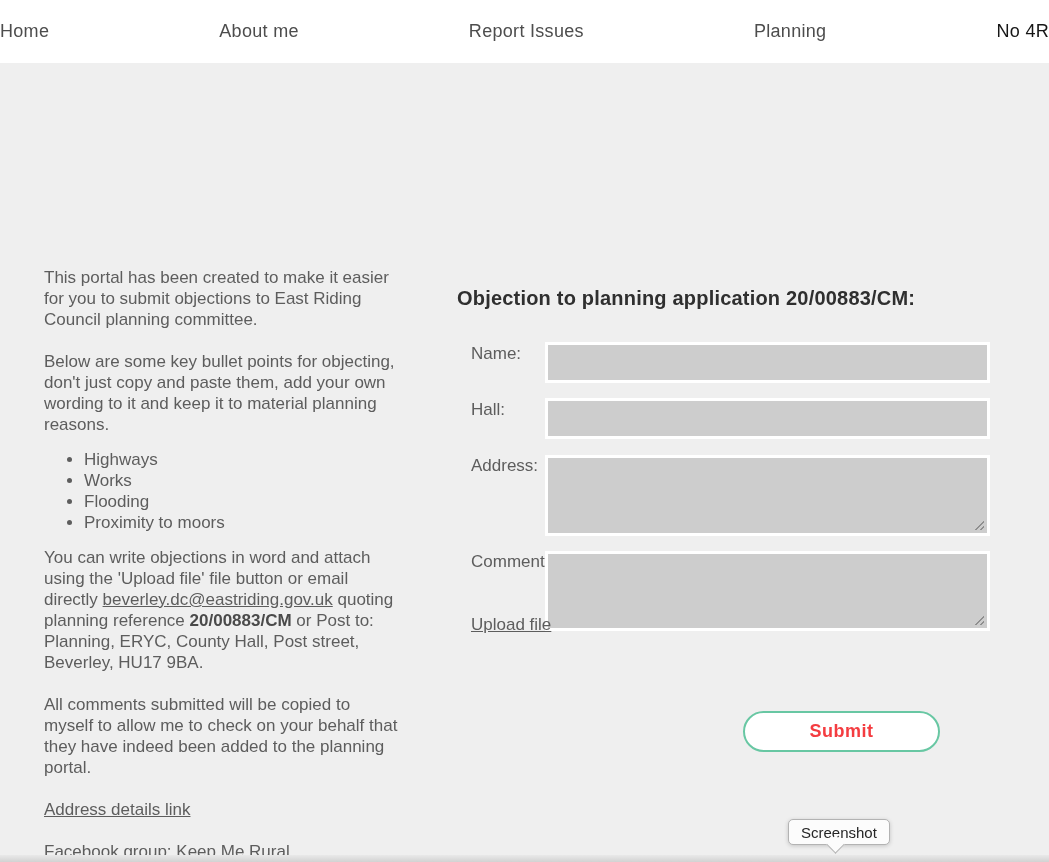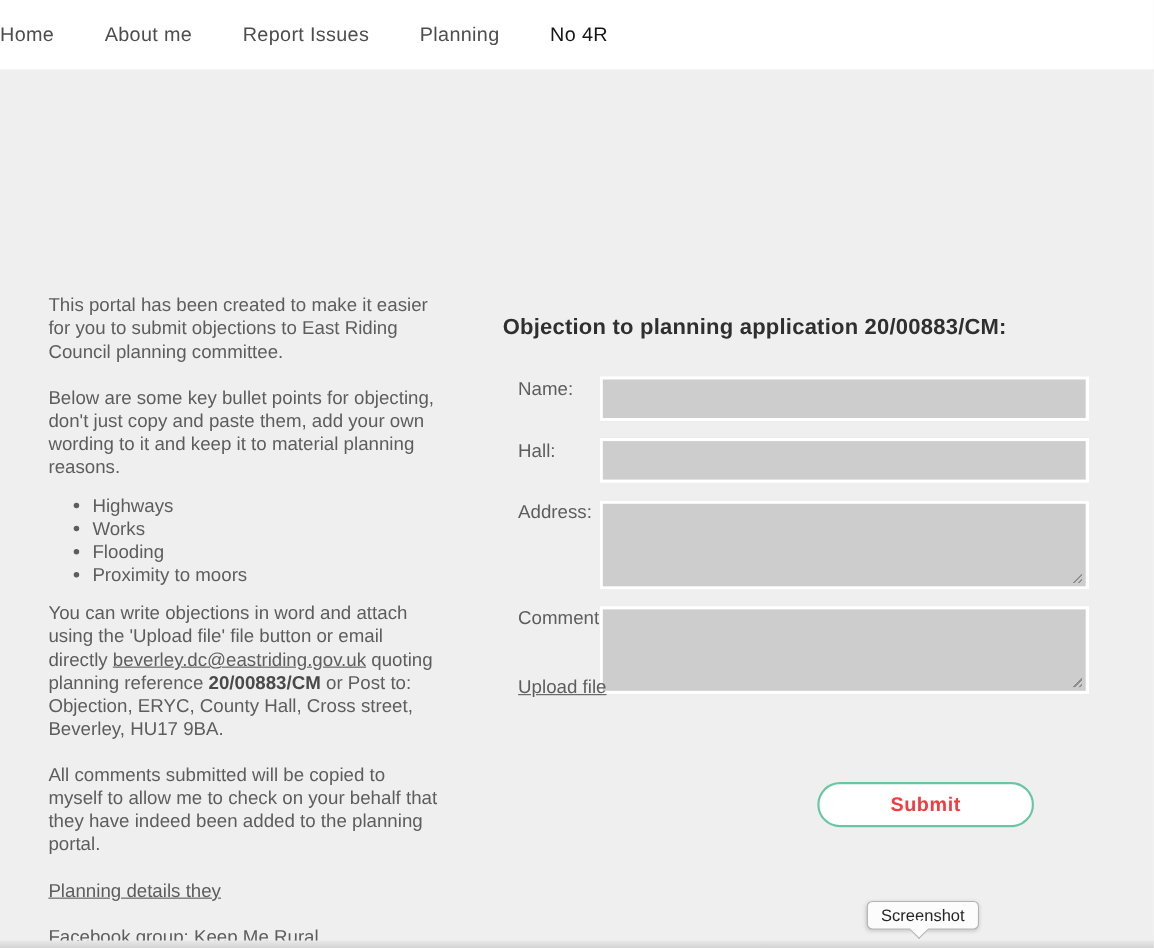--- a/index.html
+++ b/index.html
@@ -19,21 +19,21 @@
 
   
   .topnav {
     position: absolute;
     left: 0; top: 0;
     width: 100%;
     height: 63px;
     background: var(--nav_bg, #ffffff);
     display: flex;
     align-items: center;
-    justify-content: flex-start;
+    justify-content: space-between;
     gap: 46px;
   }
   .nav-item {
     font-size: 18px;
     letter-spacing: 0.3px;
     color: var(--nav_text, #4d4d4d);
     text-decoration: none;
     cursor: pointer;
     white-space: nowrap;
   }
@@ -213,27 +213,27 @@
     <ul class="bullets">
       <li>Highways</li>
       <li>Works</li>
       <li>Flooding</li>
       <li>Proximity to moors</li>
     </ul>
     <p class="para"><span>You can write objections in word and attach
 using the 'Upload file' file button or email
 directly </span><a class="textlink">beverley.dc@eastriding.gov.uk</a><span> quoting
 planning reference </span><strong class="ref-bold">20/00883/CM</strong><span> or Post to:
-Objection, ERYC, County Hall, Cross street,
+Planning, ERYC, County Hall, Post street,
 Beverley, HU17 9BA.</span></p>
     <p class="para">All comments submitted will be copied to
 myself to allow me to check on your behalf that
 they have indeed been added to the planning
 portal.</p>
-    <p class="para"><a class="textlink">Planning details they</a></p>
+    <p class="para"><a class="textlink">Address details link</a></p>
     <p class="para"><span>Facebook group: </span><a class="textlink">Keep Me Rural</a></p>
   </section>
 
   <h2 class="form-heading">Objection to planning application 20/00883/CM:</h2>
 
   <label class="field-label" style="top:344px">Name:</label>
   <input class="field-box" style="top: 342px; height: 41px;" value="">
 
   <label class="field-label" style="top:400px">Hall:</label>
   <input class="field-box" style="top: 398px; height: 41px;" value="">

